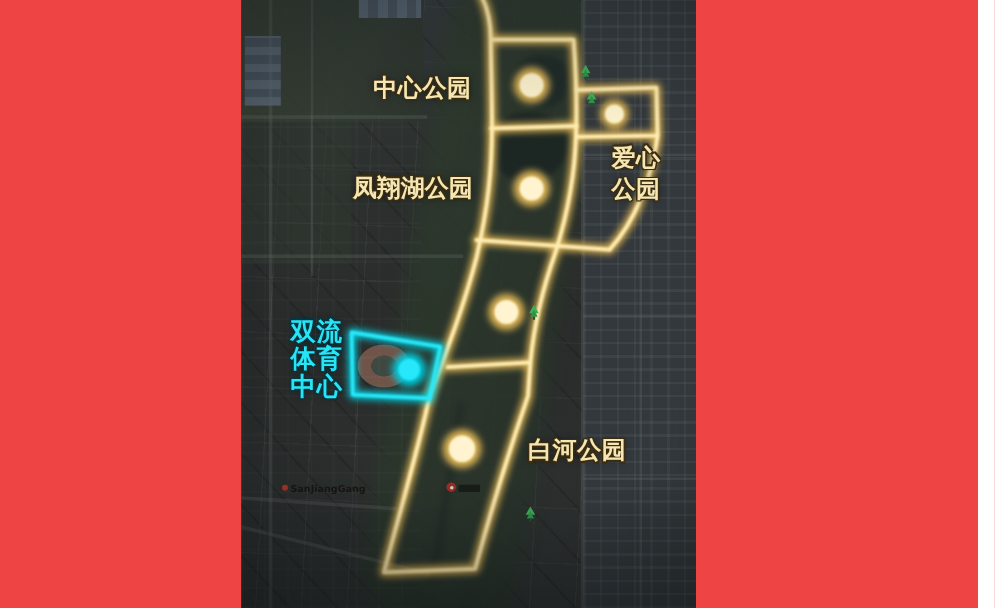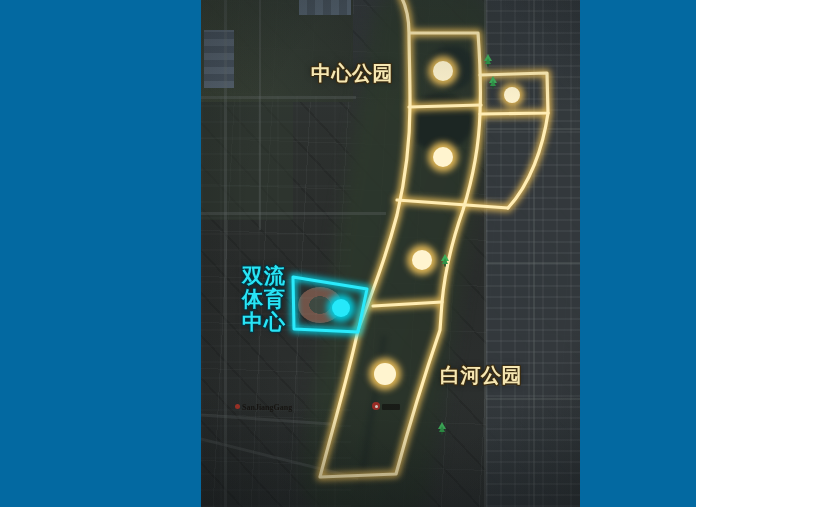--- a/index.html
+++ b/index.html
@@ -1,20 +1,20 @@
 <!DOCTYPE html>
 <html><head>
 <meta charset="utf-8">
 <style>
   html,body{margin:0;padding:0;}
   body{
     width:829px;height:507px;background:#ffffff;
     font-family:"DejaVu Sans",sans-serif;overflow:hidden;
   }
-  .stage{position:relative;width:696px;height:507px;background:#0369a1;font-family:Liberation Serif, serif;}
+  .stage{position:relative;width:815px;height:507px;background:#ef4444;}
 
   
   .map{
     position:absolute;left:201px;top:0;width:379px;height:507px;overflow:hidden;
     background:linear-gradient(180deg,#33383a 0%,#2c302e 28%,#292c2b 55%,#2e3231 100%);
   }
   .map::before{ 
     content:"";position:absolute;inset:0;z-index:1;pointer-events:none;
     background:
       repeating-linear-gradient(93deg, rgba(125,130,132,.10) 0 1px, transparent 1px 38px),
@@ -191,18 +191,21 @@
           </g>
         <g transform="translate(241,428)">
             <polygon points="0,-6 4,1 -4,1" fill="#3fae5a"></polygon>
             <polygon points="0,-2 3,4 -3,4" fill="#2f9448"></polygon>
             <rect x="-0.8" y="4" width="1.6" height="2.5" fill="#24502f"></rect>
           </g>
       </g>
     </svg>
 
     <div class="lbl lbl-zhongxin">中心公园</div>
+    <div class="lbl lbl-fengxianghu">凤翔湖公园</div>
+    <div class="lbl lbl-aixin">爱心
+公园</div>
     <div class="lbl cyan lbl-sports">双流
 体育
 中心</div>
     <div class="lbl lbl-baihe">白河公园</div>
   </div>
 </div>
 
 </body></html>

